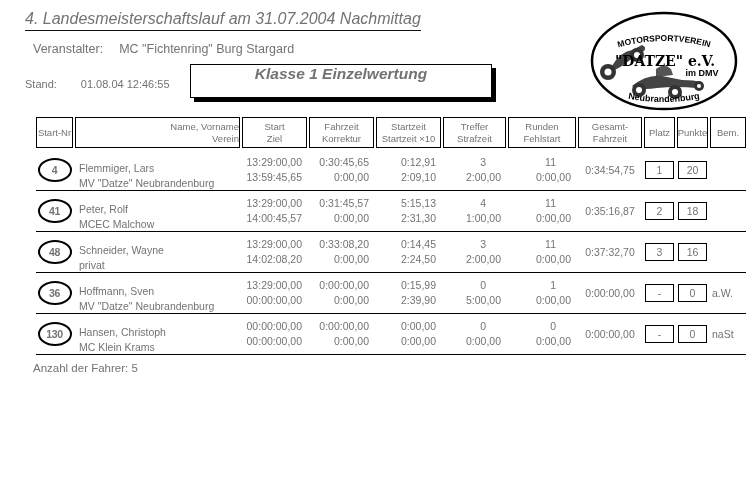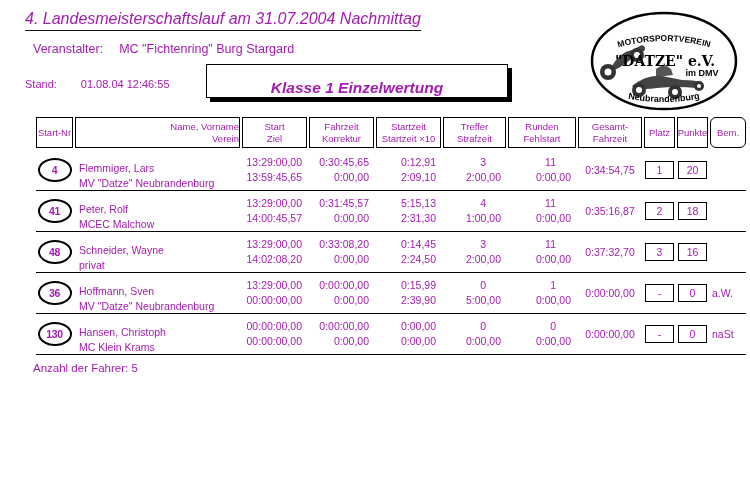--- a/index.html
+++ b/index.html
@@ -1,50 +1,50 @@
 <!DOCTYPE html>
 <html><head>
 <meta charset="utf-8">
 <style>
   html,body { margin:0; padding:0; background:#fff; }
   .page { position:relative; width:750px; height:500px; background:#fff;
-          font-family:"Liberation Sans", sans-serif; color:#a21caf; overflow:hidden; }
+          font-family:"Liberation Sans", sans-serif; color:#737373; overflow:hidden; }
 
   .title { position:absolute; left:25px; top:10px; font-style:italic; font-size:16px;
            border-bottom:1.5px solid #111; padding-bottom:2px; white-space:nowrap; }
 
   .veranstalter { position:absolute; left:33px; top:42px; font-size:12.5px; white-space:nowrap; }
   .veranstalter .val { margin-left:16px; }
 
   .stand { position:absolute; left:25px; top:78px; font-size:11px; white-space:nowrap; }
   .stand .val { margin-left:24px; }
 
-  .klasse-box { position:absolute; left:206px; top:64px; width:300px; height:32px;
+  .klasse-box { position:absolute; left:190px; top:64px; width:300px; height:32px;
                 border:1.5px solid #000; box-shadow:4px 4px 0 #000; background:#fff;
-                display:flex; align-items:flex-end; justify-content:center;
+                display:flex; align-items:flex-start; justify-content:center;
                 font-weight:bold; font-style:italic; font-size:15.5px; }
 
   .logo { position:absolute; left:586px; top:8px; }
 
   .tbl { position:absolute; left:36px; top:117px; width:710px; }
 
   .hrow { display:flex; height:31px; }
   .hcell { box-sizing:border-box; border:1px solid #000; margin-right:2px;
            display:flex; flex-direction:column; justify-content:center; align-items:center;
            font-size:9.5px; line-height:12px; text-align:center; white-space:nowrap; overflow:hidden; }
   .hcell.left { align-items:flex-end; padding-left:4px; text-align:left; }
 
   .body { margin-top:2px; }
   .brow { display:flex; height:40px; border-bottom:1px solid #000; align-items:center; }
   .bcell { box-sizing:border-box; margin-right:2px; font-size:10.5px; line-height:15px; overflow:hidden; }
 
   .w0{width:37px} .w1{width:165px} .w2{width:65px} .w3{width:65px} .w4{width:65px}
   .w5{width:63px} .w6{width:68px} .w7{width:64px} .w8{width:31px} .w9{width:31px}
   .w10{width:36px; margin-right:0}
-  .hcell.w10, .bcell.w10 { margin-right:0;border-radius:6px; }
+  .hcell.w10, .bcell.w10 { margin-right:0; }
 
   .ln { display:block; }
   .name-cell { padding-left:4px;margin-top:12px; }
   .num span { display:block; text-align:right; padding-right:5px; white-space:nowrap; }
   .num .shift { padding-right:20px; }
   .cellcenter { display:flex; align-items:center; justify-content:center; }
   .oval { width:30px; height:20px; border:2px solid #000; border-radius:50%;
           display:flex; align-items:center; justify-content:center;
           font-weight:bold; font-size:10.5px; letter-spacing:-0.3px; }
   .vbox { width:27px; height:16px; border:1px solid #000;

